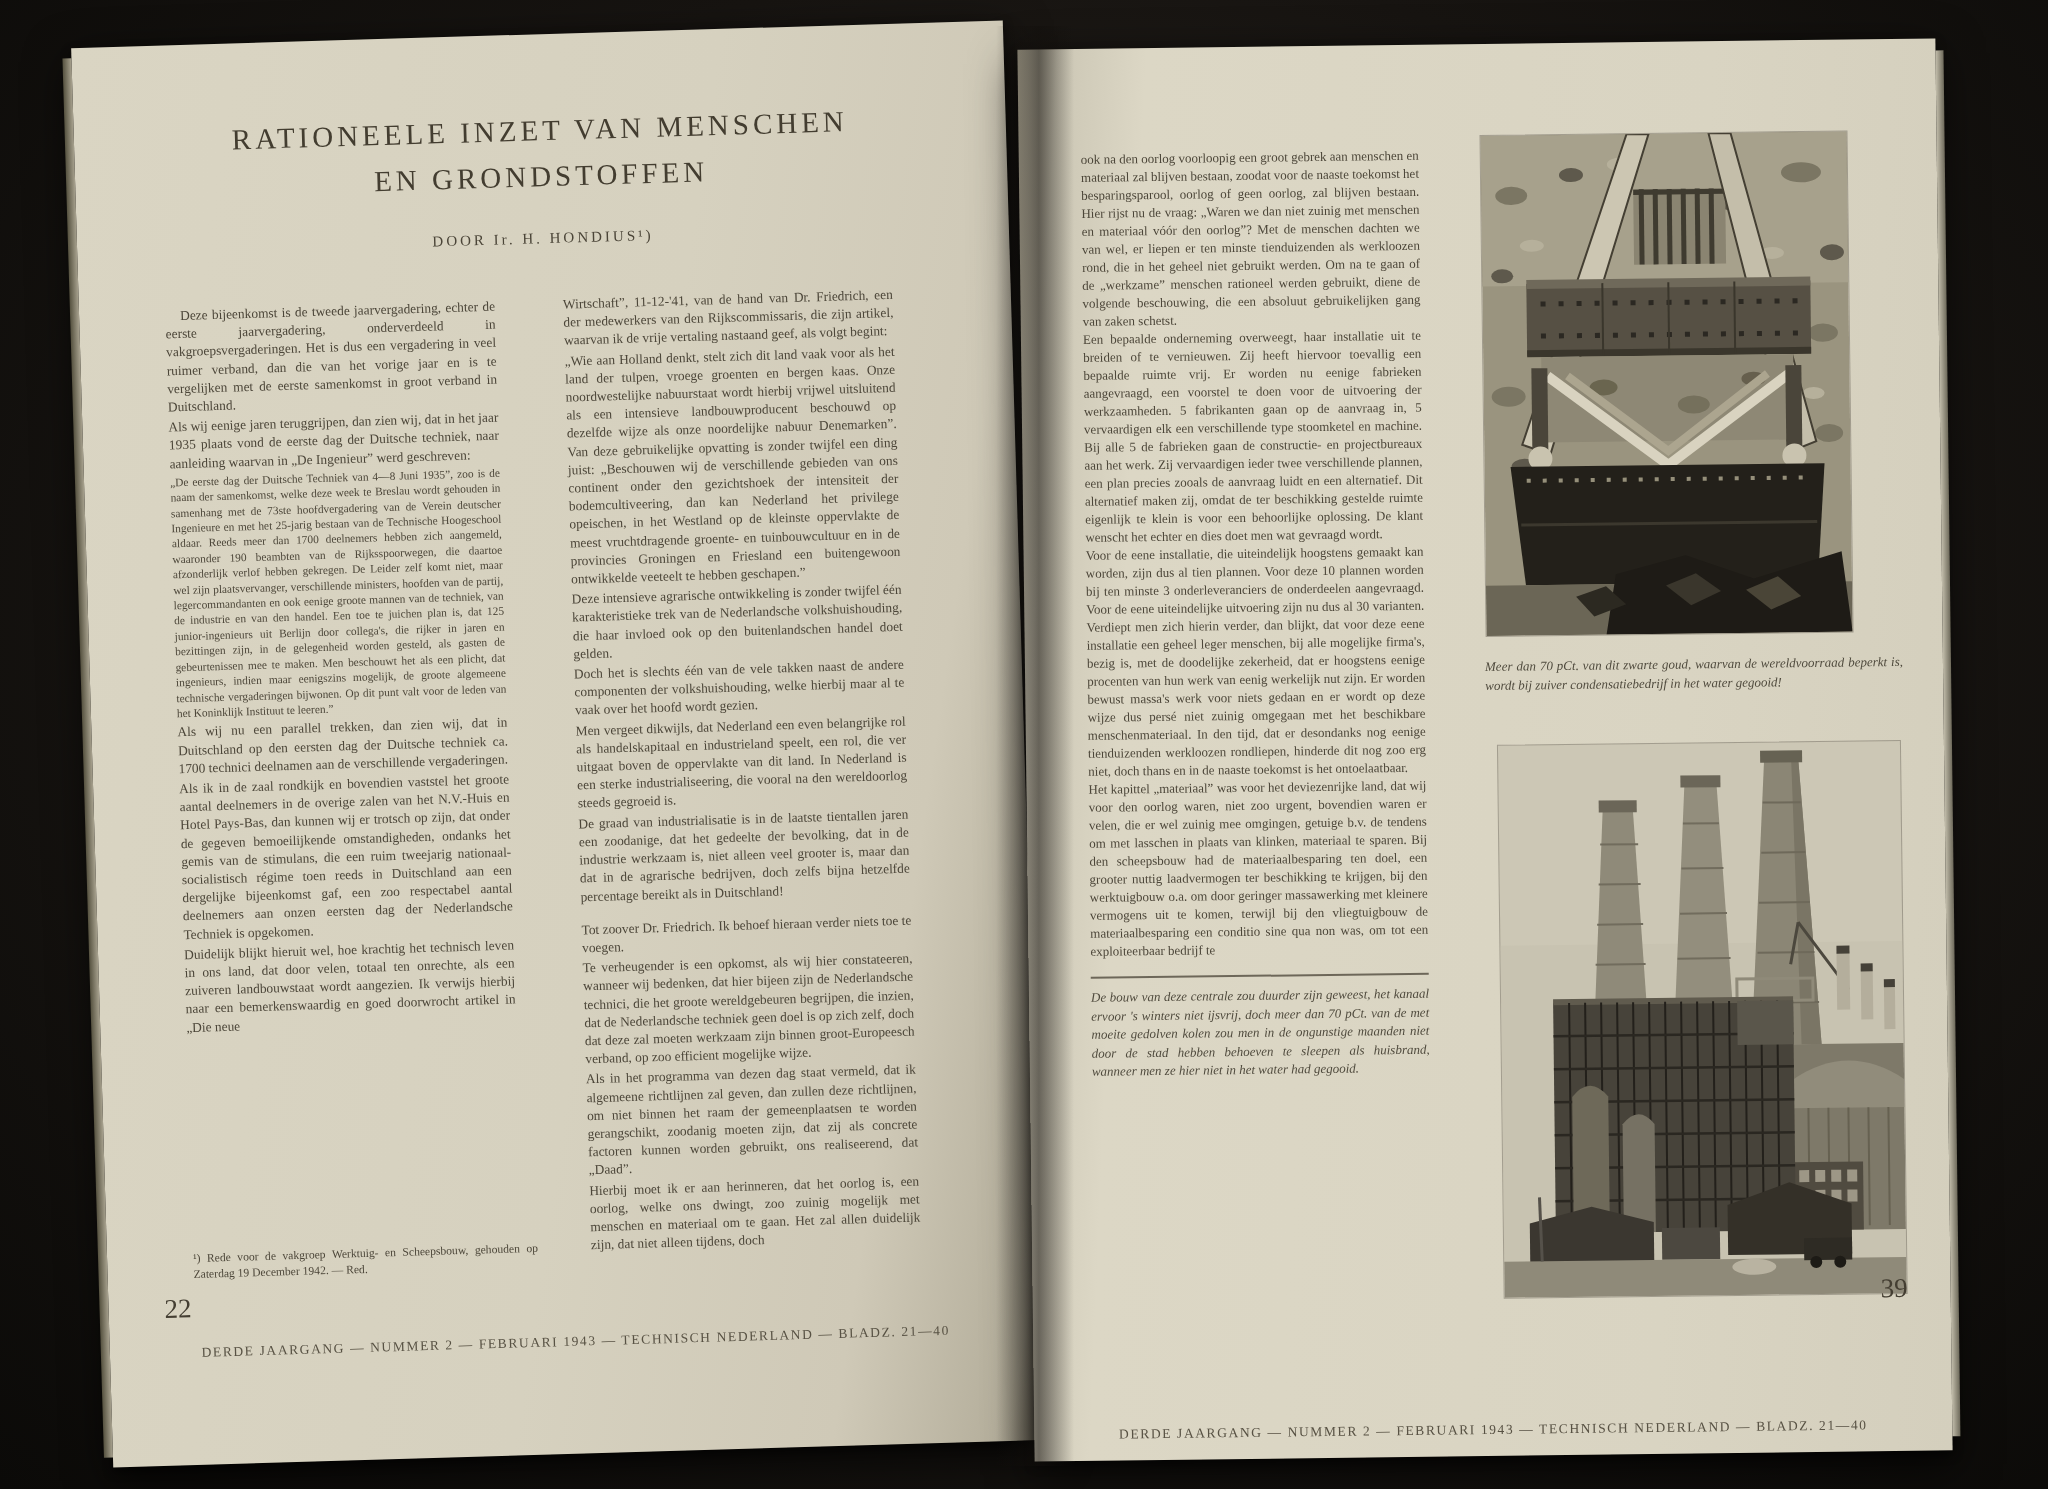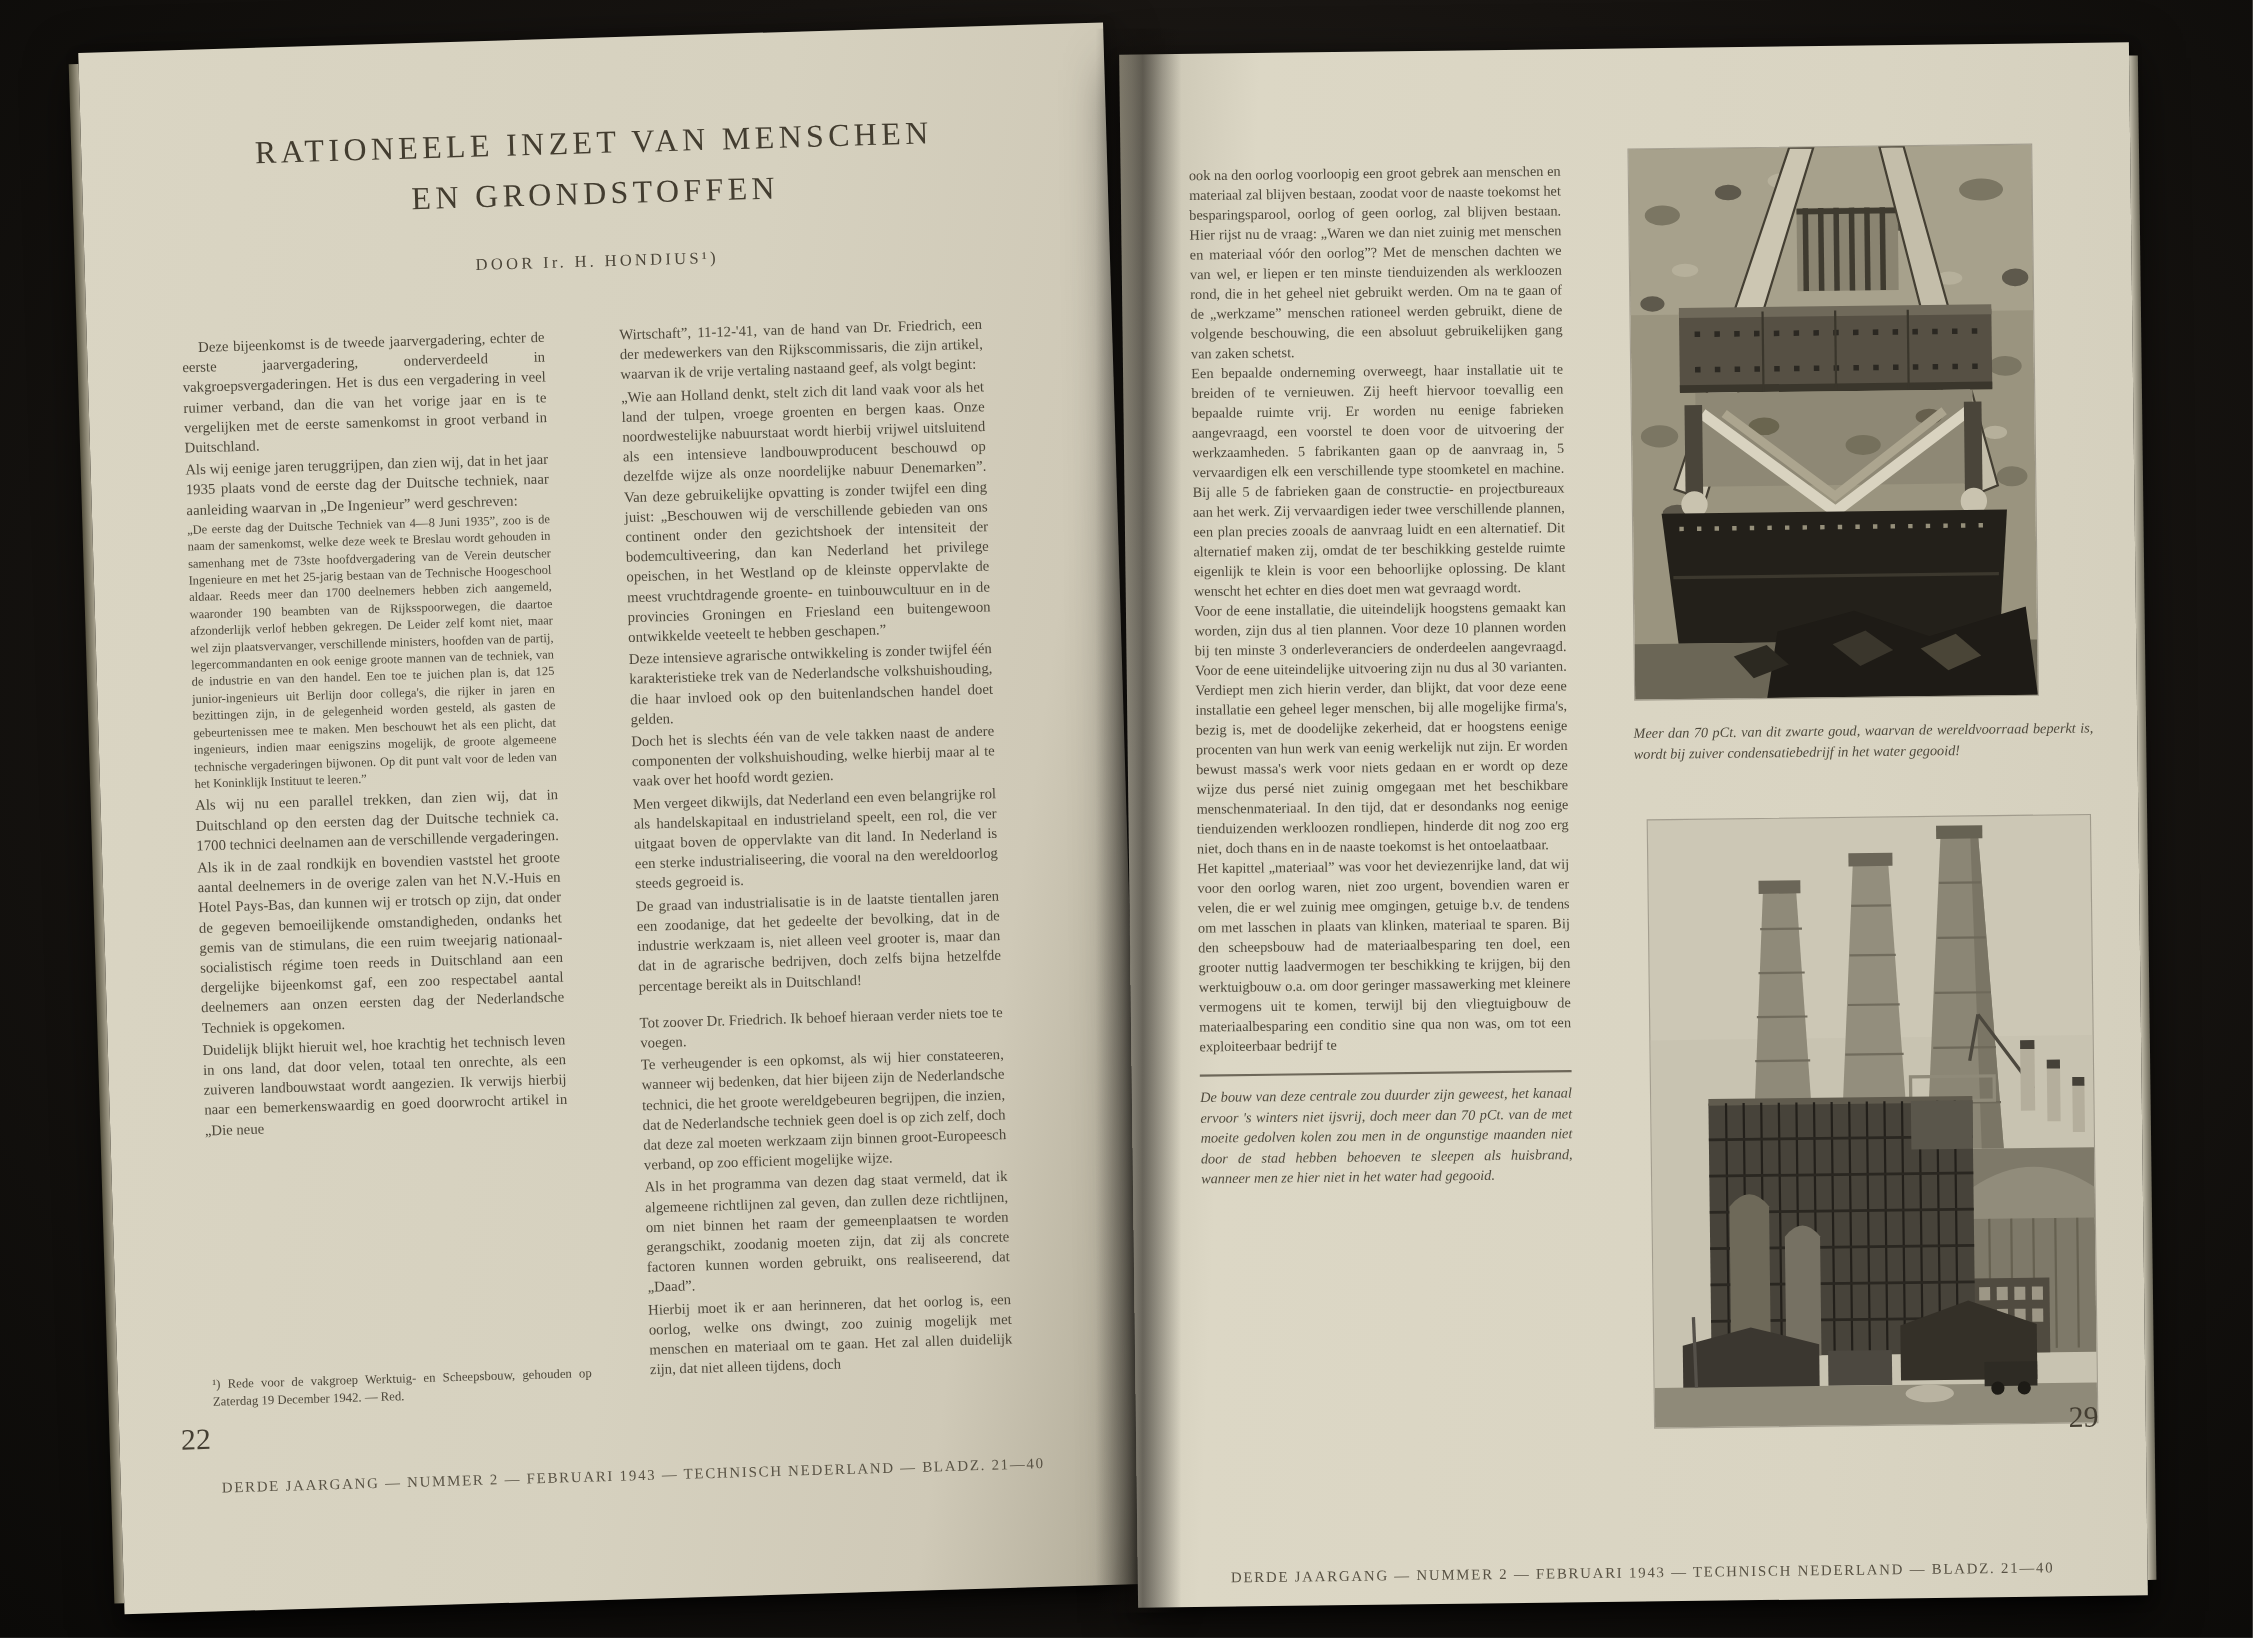--- a/index.html
+++ b/index.html
@@ -236,18 +236,18 @@
         <rect x="158" y="484" width="58" height="32" fill="#4c4840"></rect>
         <rect y="516" width="402" height="36" fill="#8f8a79"></rect>
         <rect x="300" y="496" width="48" height="22" fill="#2e2b24"></rect>
         <circle cx="312" cy="520" r="6" fill="#1d1b16"></circle>
           <circle cx="336" cy="520" r="6" fill="#1d1b16"></circle>
         <ellipse cx="250" cy="524" rx="22" ry="8" fill="#b9b3a1"></ellipse>
         <line x1="38" y1="516" x2="36" y2="452" stroke="#55514a" stroke-width="3"></line>
       </svg>
     </figure>
 
-    <div class="pagenum pn-right">29</div>
+    <div class="pagenum pn-right">39</div>
     <div class="footer footer-right">DERDE JAARGANG — NUMMER 2 — FEBRUARI 1943 — TECHNISCH NEDERLAND — BLADZ. 21—40</div>
   </section>
 
   <div class="gutter"></div>
 </div>
 
 </body></html>

